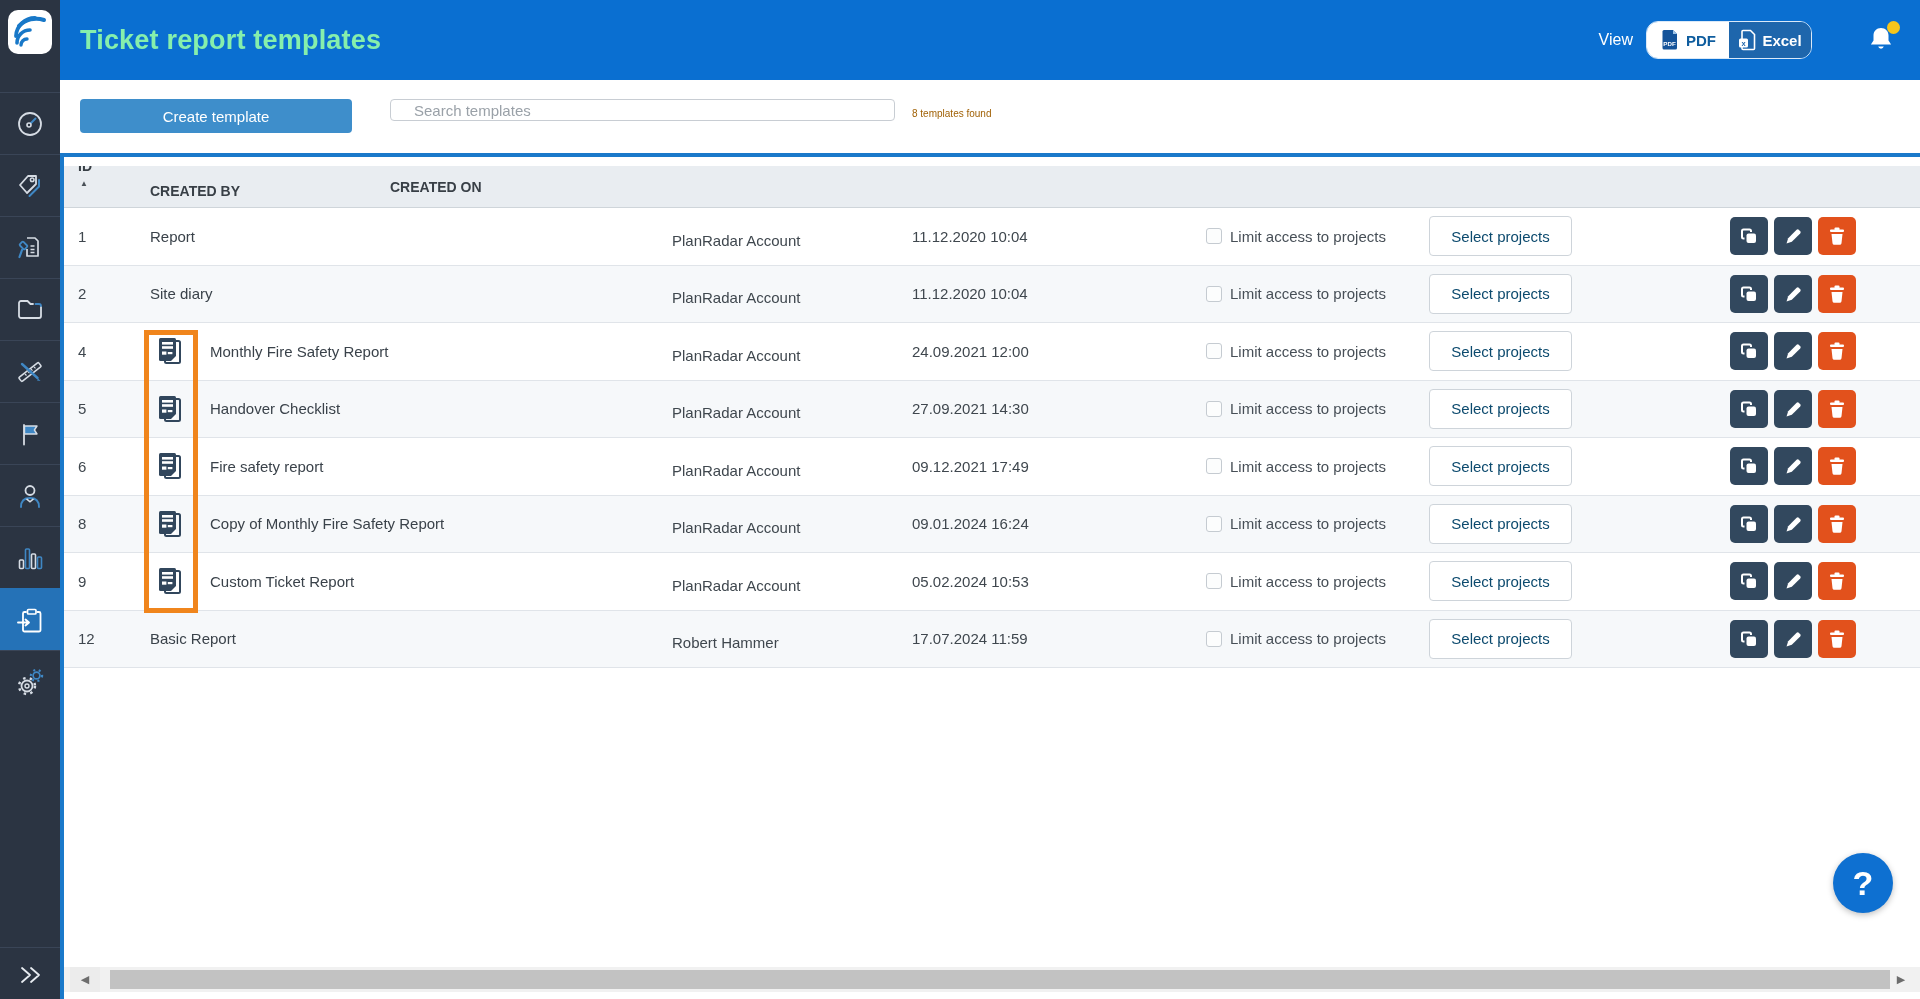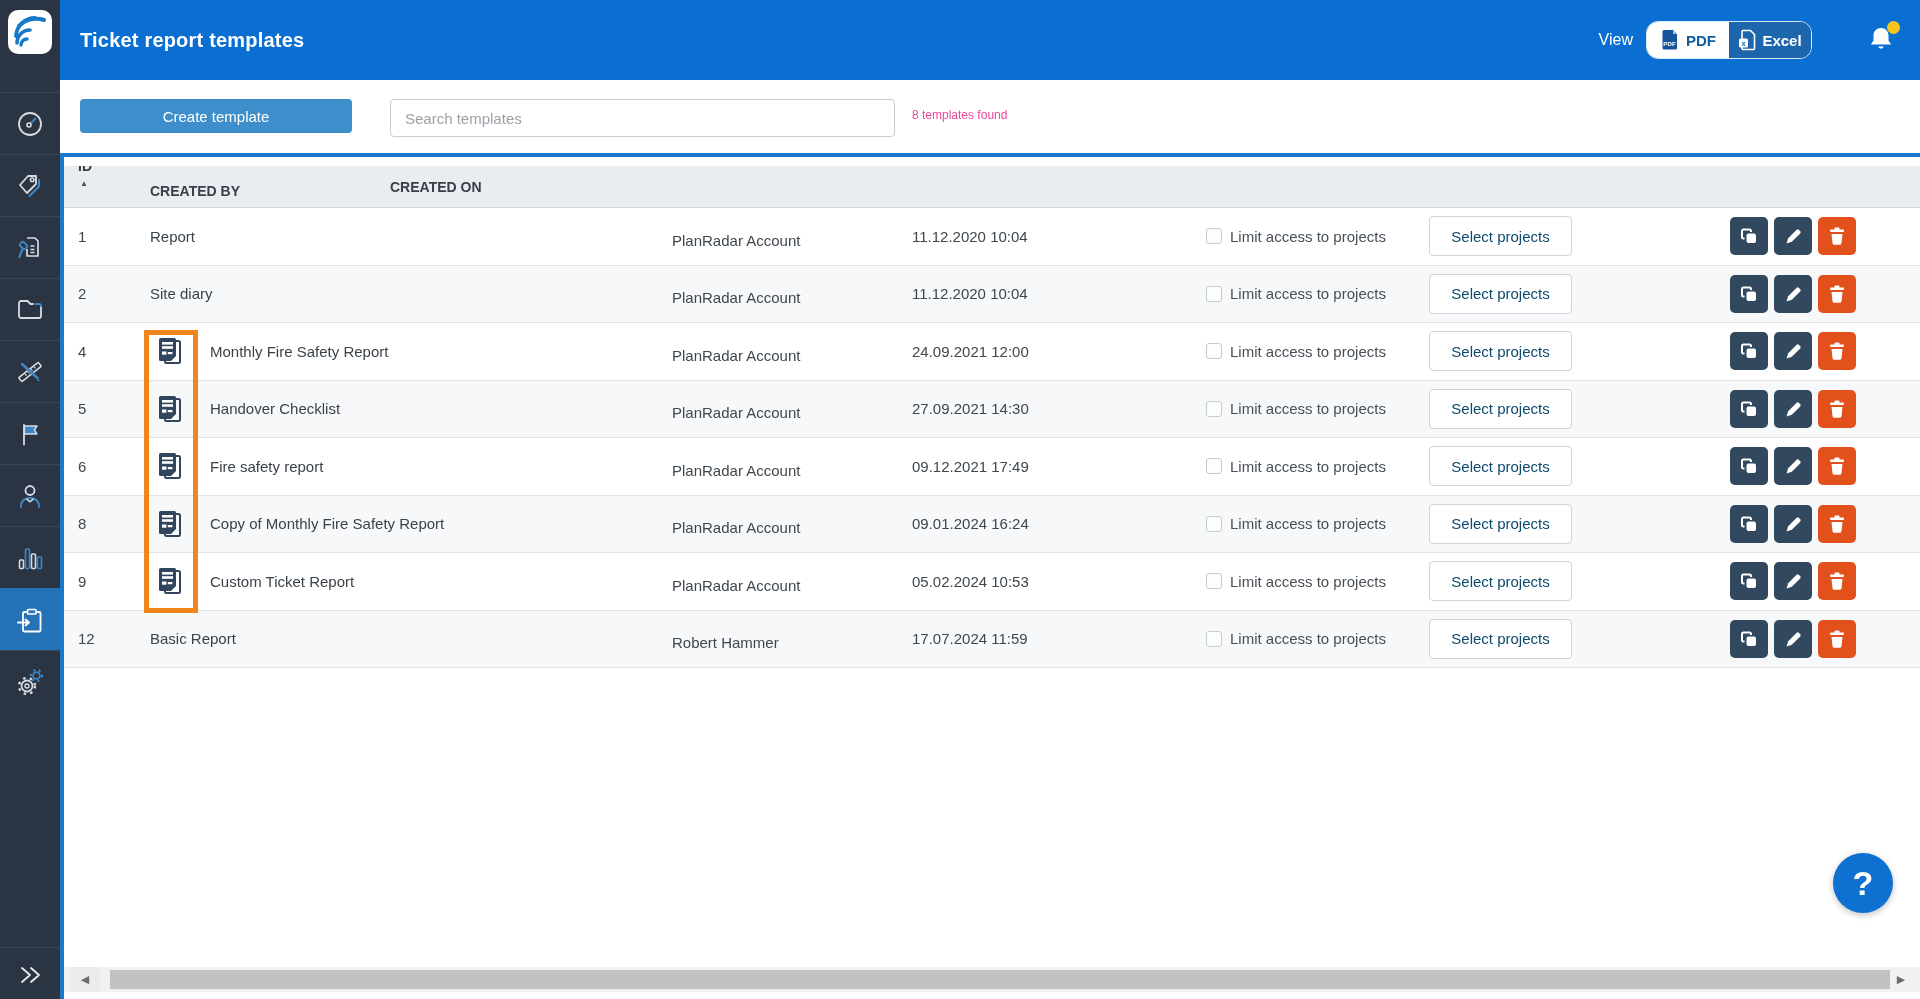--- a/index.html
+++ b/index.html
@@ -12,38 +12,38 @@
   .sidebar { position:absolute; left:0; top:0; width:60px; height:999px; background:#2b3442; z-index:20; }
   .logo-box { position:absolute; left:8px; top:10px; width:44px; height:44px; background:#fff; border-radius:10px;
     display:flex; align-items:center; justify-content:center; cursor:pointer; }
   .nav { position:absolute; top:92px; left:0; width:60px; }
   .nav-item { height:62px; display:flex; align-items:center; justify-content:center; border-top:1px solid #3a4557; cursor:pointer; }
   .nav-item.active { background:#2572b7; border-top-color:#2572b7; }
   .collapse-btn { position:absolute; bottom:0; left:0; width:60px; height:52px; border-top:1px solid #3a4557;
     display:flex; align-items:center; justify-content:center; cursor:pointer; }
   
   .topbar { position:absolute; left:60px; top:0; width:1860px; height:80px; background:#0a6fd1; display:flex; align-items:center; }
-  .page-title { color:#ffffff; font-size:20px; font-weight:bold; margin-left:20px; letter-spacing:.2px; }
+  .page-title { color:#86efac; font-size:27px; font-weight:bold; margin-left:20px; letter-spacing:.2px; }
   .topbar-right { position:absolute; right:22px; top:0; height:80px; display:flex; align-items:center; }
   .view-label { color:#fff; font-size:16px; margin-right:13px; }
   .toggle-group { display:flex; border:1px solid rgba(255,255,255,.85); border-radius:12px; overflow:hidden; height:38px; }
   .toggle-seg { width:82px; display:flex; align-items:center; justify-content:center; gap:6px;
     font-size:15px; font-weight:bold; cursor:pointer; border:none; }
   .toggle-seg.on  { background:#fff;     color:#0f5d9e; }
   .toggle-seg.off { background:#1e66ac;  color:#fff; }
   .bell-wrap { position:relative; margin-left:54px; width:32px; height:34px; cursor:pointer; }
   .bell-dot { position:absolute; right:-2px; top:-2px; width:13px; height:13px; border-radius:50%; background:#f6c51b; }
   
   .toolbar { position:absolute; left:64px; top:80px; width:1856px; height:73px; background:#fff; }
   .create-btn { position:absolute; left:16px; top:19px; width:272px; height:34px; background:#3e8ecb; color:#fff;
     border:none; border-radius:4px; font-size:15px; font-family:inherit; cursor:pointer; }
-  .search-input { position:absolute; left:326px; top:19px; width:505px; height:38px; border:1px solid #c8cdd3;
-    border-radius:4px; padding:0 14px; font-size:15px; font-family:inherit; color:#3f474e; outline:none; }
+  .search-input { position:absolute; left:326px; top:19px; width:505px; height:22px; border:1px solid #c8cdd3;
+    border-radius:4px; padding:0 23px; font-size:15px; font-family:inherit; color:#3f474e; outline:none; }
   .search-input::placeholder { color:#9aa1a8; }
-  .results-text { position:absolute; left:848px; top:28px; font-size:12px; color:#ec4899; }
+  .results-text { position:absolute; left:848px; top:28px; font-size:10px; color:#a16207; }
   
   .h-rule { position:absolute; left:60px; top:153px; width:1860px; height:4px; background:#1a79ca; }
   .v-rule { position:absolute; left:60px; top:157px; width:4px; height:842px; background:#1a79ca; }
   
   .table { position:absolute; left:64px; top:166px; width:1856px; }
   .thead { display:flex; height:42px; background:#e9edf1; border-bottom:1px solid #cfd5da; overflow:hidden;
     font-size:14px; font-weight:bold; color:#383f46; align-items:center; }
   .trow { display:flex; height:57.5px; align-items:center; border-bottom:1px solid #e0e4e9; background:#fff; font-size:15px; }
   .trow.alt { background:#f6f8fa; }
   .c { display:flex; align-items:center; }

